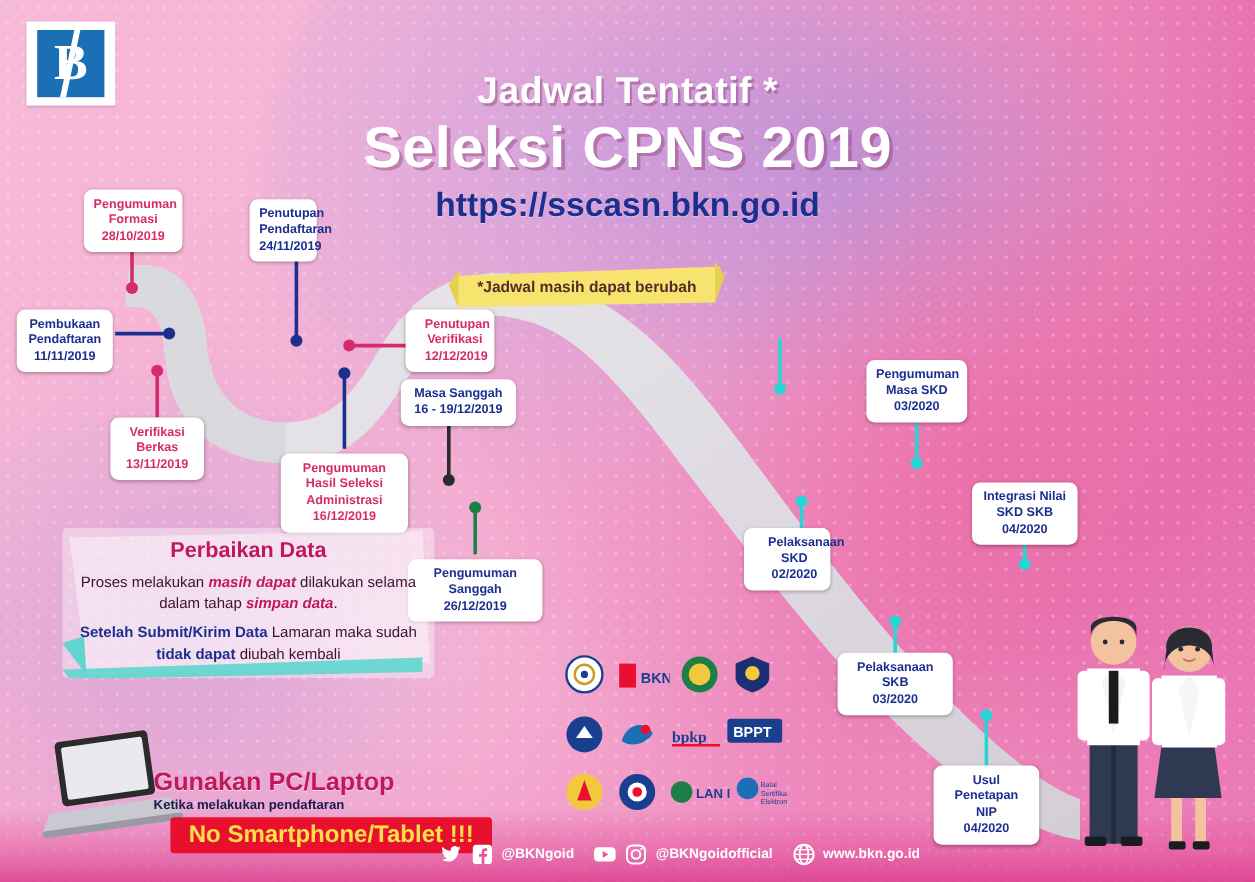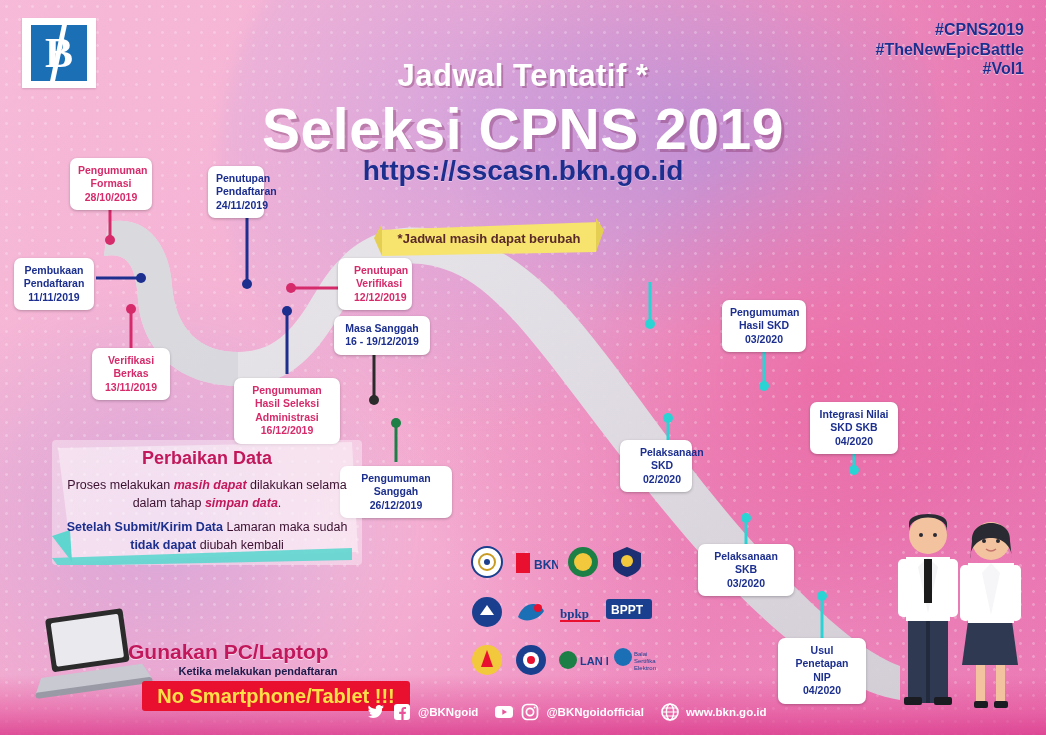--- a/index.html
+++ b/index.html
@@ -78,21 +78,21 @@
     text-shadow:0 1px 0 rgba(255,255,255,.5);
   }
 
   .title-sub{
     position:absolute;left:0;right:0;top:58px;text-align:center;
     color:#fff;font-size:31px;font-weight:bold;letter-spacing:.5px;
     text-shadow:2px 2px 0 rgba(120,40,90,.35);
   }
   .title-main{
     position:absolute;left:0;right:0;top:96px;text-align:center;
-    color:#fff;font-size:57px;font-weight:bold;letter-spacing:.5px;
+    color:#fff;font-size:48px;font-weight:bold;letter-spacing:.5px;
     text-shadow:3px 3px 0 rgba(120,40,90,.35);
   }
   .title-url{
     position:absolute;left:0;right:0;top:155px;text-align:center;
     color:#1c2f8f;font-size:28px;font-weight:bold;
     text-shadow:0 1px 0 rgba(255,255,255,.35);
   }
 
   
   .note-yellow{
@@ -143,21 +143,21 @@
   
   .laptop{position:absolute;left:28px;top:605px;width:125px;height:95px;}
   .pcnotice{
     position:absolute;left:128px;top:640px;width:260px;height:75px;
   }
   .pcnotice .l1{
     position:absolute;left:0;right:0;top:0;text-align:left;color:#c2185b;
     font-size:21px;font-weight:bold;text-shadow:0 1px 0 rgba(255,255,255,.6);
   }
   .pcnotice .l2{
-    position:absolute;left:0;right:0;top:25px;text-align:center;color:#1b1b4b;
+    position:absolute;left:0;right:0;top:25px;color:#1b1b4b;
     font-size:11px;font-weight:bold;
   }
   .pcnotice .l3{
     position:absolute;left:14px;top:41px;width:268px;height:30px;background:#e8102e;
     border-radius:3px;color:#fde047;font-size:20px;font-weight:bold;
     display:flex;align-items:center;justify-content:center;
   }
 
   
   .orglogos{position:absolute;left:462px;top:545px;width:200px;height:135px;}
@@ -204,25 +204,20 @@
              C180 386 142 352 138 300 C136 266 128 252 104 256 Z" fill="url(#ribg)" opacity="0.95"></path>
     <path d="M108 222 C150 214 170 250 172 286 C176 330 200 352 238 352 L238 386
              C180 386 142 352 138 300 C136 266 128 252 104 256 Z" fill="#d7d7dd" opacity="0.9"></path>
   </svg>
 
   <div class="logo">
     <div class="b">B</div>
     <div class="slash"></div>
   </div>
 
-  <div class="hashtags">
-    <div>#CPNS2019</div>
-    <div>#TheNewEpicBattle</div>
-    <div>#Vol1</div>
-  </div>
 
   <div class="title-sub">Jadwal Tentatif *</div>
   <div class="title-main">Seleksi CPNS 2019</div>
   <div class="title-url">https://sscasn.bkn.go.id</div>
 
   <div class="note-yellow">
     <svg viewBox="0 0 230 44" width="230" height="44">
       <path d="M4 14 L226 6 L222 36 L8 40 Z" fill="#f6e46e"></path>
       <path d="M0 22 L8 8 L8 40 Z" fill="#e4cf52"></path>
       <path d="M230 14 L222 2 L222 36 Z" fill="#e4cf52"></path>
@@ -310,21 +305,21 @@
     <span class="date">16/12/2019</span>
   </div>
 
   <div class="box blue" style="left:340px;top:466px;width:112px;">
     <span class="d">Pengumuman Sanggah</span>
     <span class="date">26/12/2019</span>
   </div>
 
 
   <div class="box blue" style="left:722px;top:300px;width:84px;">
-    <span class="d">Pengumuman Hasil SKD</span>
+    <span class="d">Pengumuman Masa SKD</span>
     <span class="date">03/2020</span>
   </div>
 
   <div class="box blue" style="left:620px;top:440px;width:72px;padding-left:20px;">
     <span class="d">Pelaksanaan SKD</span>
     <span class="date">02/2020</span>
   </div>
 
   <div class="box blue" style="left:810px;top:402px;width:88px;">
     <span class="d">Integrasi Nilai SKD SKB</span>

